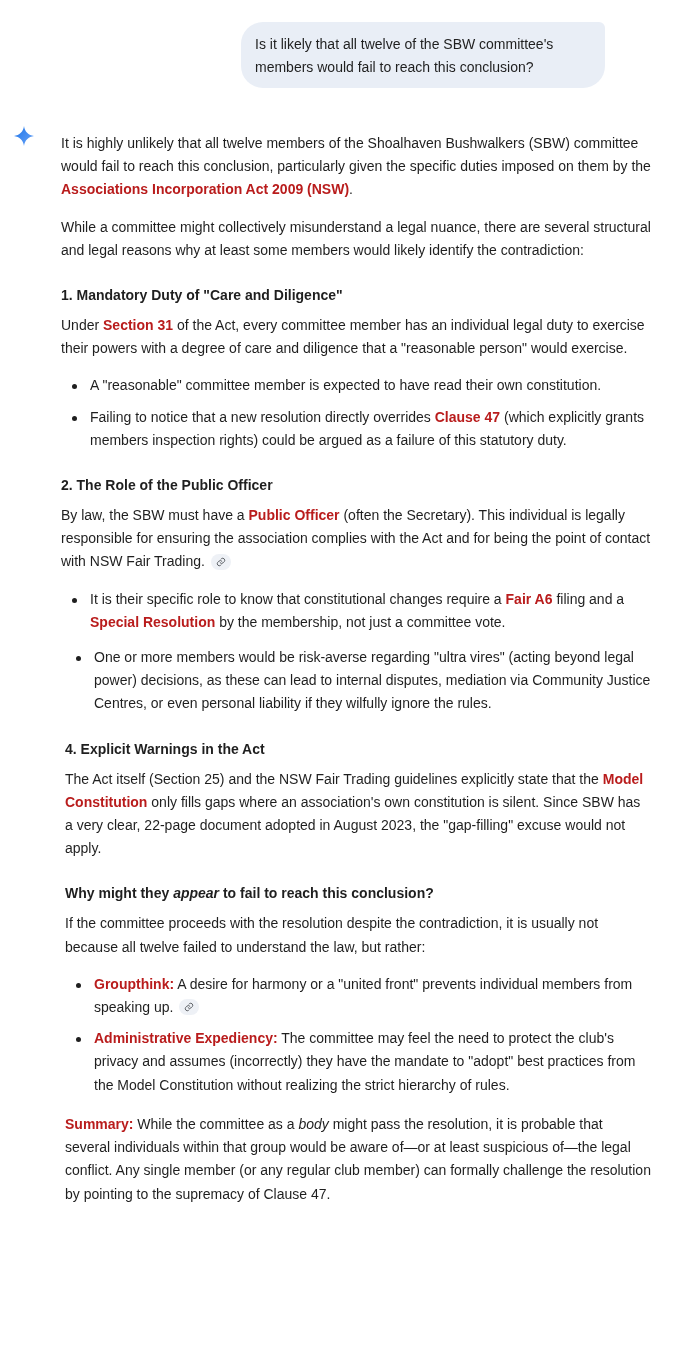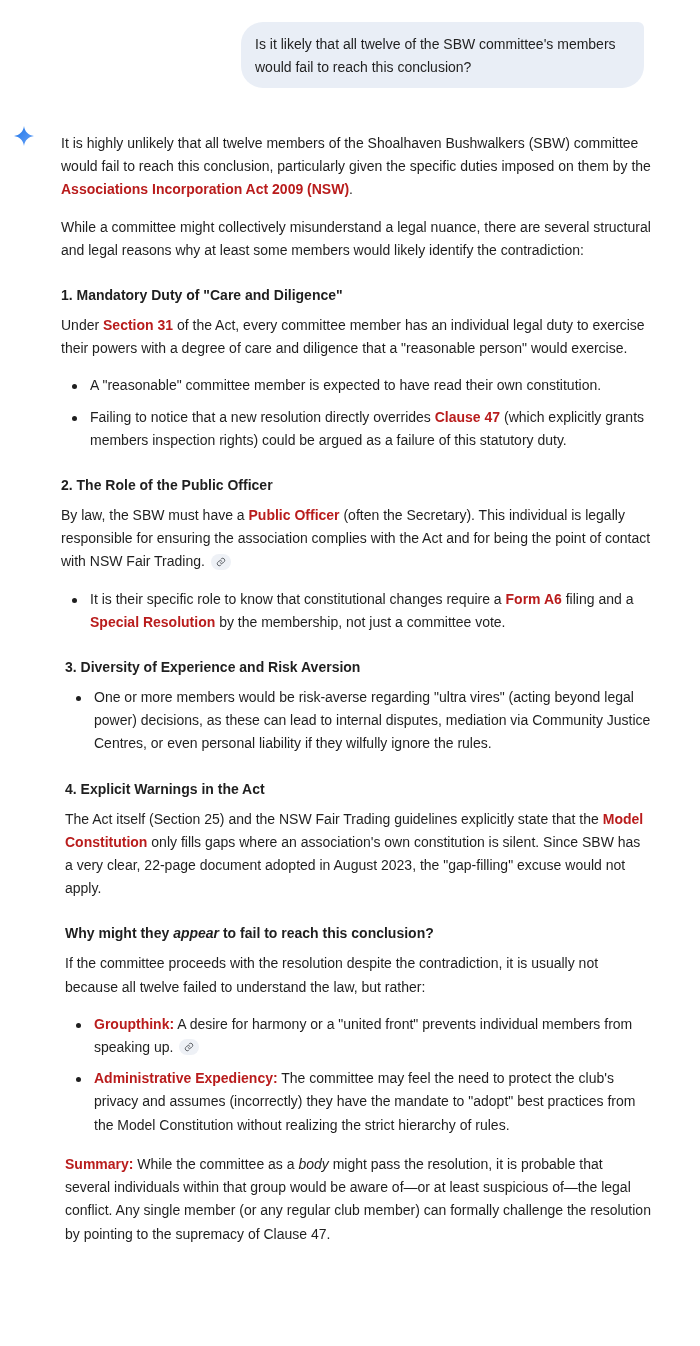--- a/index.html
+++ b/index.html
@@ -1,20 +1,20 @@
 <!DOCTYPE html>
 <html><head>
 <meta charset="utf-8">
 <style>
   * { box-sizing: border-box; margin: 0; padding: 0; }
   html, body { width: 700px; height: 1346px; background: #ffffff; overflow: hidden; }
   body { font-family: "Liberation Sans", "DejaVu Sans", sans-serif; color: #1f1f1f; position: relative; }
 
   .user-bubble {
-    position: absolute; left: 241px; top: 22px; width: 403px; height: 66px;
+    position: absolute; left: 241px; top: 22px; width: 364px; height: 66px;
     background: #e9eef6; border-radius: 22px 6px 22px 22px;
     padding: 11px 0 0 14px;
     font-size: 14px; line-height: 23px; color: #1f1f1f;
   }
 
   .gem-icon { position: absolute; left: 12px; top: 124px; width: 24px; height: 24px; }
 
   .resp { position: absolute; left: 61px; top: 132px; width: 590px; font-size: 14px; line-height: 23.2px; color: #1f1f1f; }
   .resp p { margin-bottom: 14px; }
   .resp b { font-weight: 700; color: #b91c1c; }
@@ -60,26 +60,25 @@
     <li><span>Failing to notice that a new resolution directly overrides </span><b>Clause 47</b><span> (which explicitly grants members inspection rights) could be argued as a failure of this statutory duty.</span></li>
   </ul>
 
   <h3>2. The Role of the Public Officer</h3>
   <p><span>By law, the SBW must have a </span><b>Public Officer</b><span> (often the Secretary). This individual is legally responsible for ensuring the association complies with the Act and for being the point of contact with NSW Fair Trading.</span><span class="cite">
         <svg viewBox="0 0 24 24">
           <path d="M10 14a5 5 0 0 0 7 0l3-3a5 5 0 0 0-7-7l-1 1M14 10a5 5 0 0 0-7 0l-3 3a5 5 0 0 0 7 7l1-1" fill="none" stroke="#5f6368" stroke-width="2.4" stroke-linecap="round"></path>
         </svg>
       </span></p>
   <ul>
-    <li><span>It is their specific role to know that constitutional changes require a </span><b>Form A6</b><span> filing and a </span><b>Special Resolution</b><span> by the membership, not just a committee vote.</span></li>
+    <li><span>It is their specific role to know that constitutional changes require a </span><b>Fair A6</b><span> filing and a </span><b>Special Resolution</b><span> by the membership, not just a committee vote.</span></li>
   </ul>
 
   <div class="shift">
 
-    <h3>3. Diversity of Experience and Risk Aversion</h3>
     <ul>
       <li>One or more members would be risk-averse regarding "ultra vires" (acting beyond legal power) decisions, as these can lead to internal disputes, mediation via Community Justice Centres, or even personal liability if they wilfully ignore the rules.</li>
     </ul>
 
     <h3>4. Explicit Warnings in the Act</h3>
     <p><span>The Act itself (Section 25) and the NSW Fair Trading guidelines explicitly state that the </span><b>Model Constitution</b><span> only fills gaps where an association's own constitution is silent. Since SBW has a very clear, 22-page document adopted in August 2023, the "gap-filling" excuse would not apply.</span></p>
 
     <h3><span>Why might they </span><i>appear</i><span> to fail to reach this conclusion?</span></h3>
     <p>If the committee proceeds with the resolution despite the contradiction, it is usually not because all twelve failed to understand the law, but rather:</p>
     <ul>

